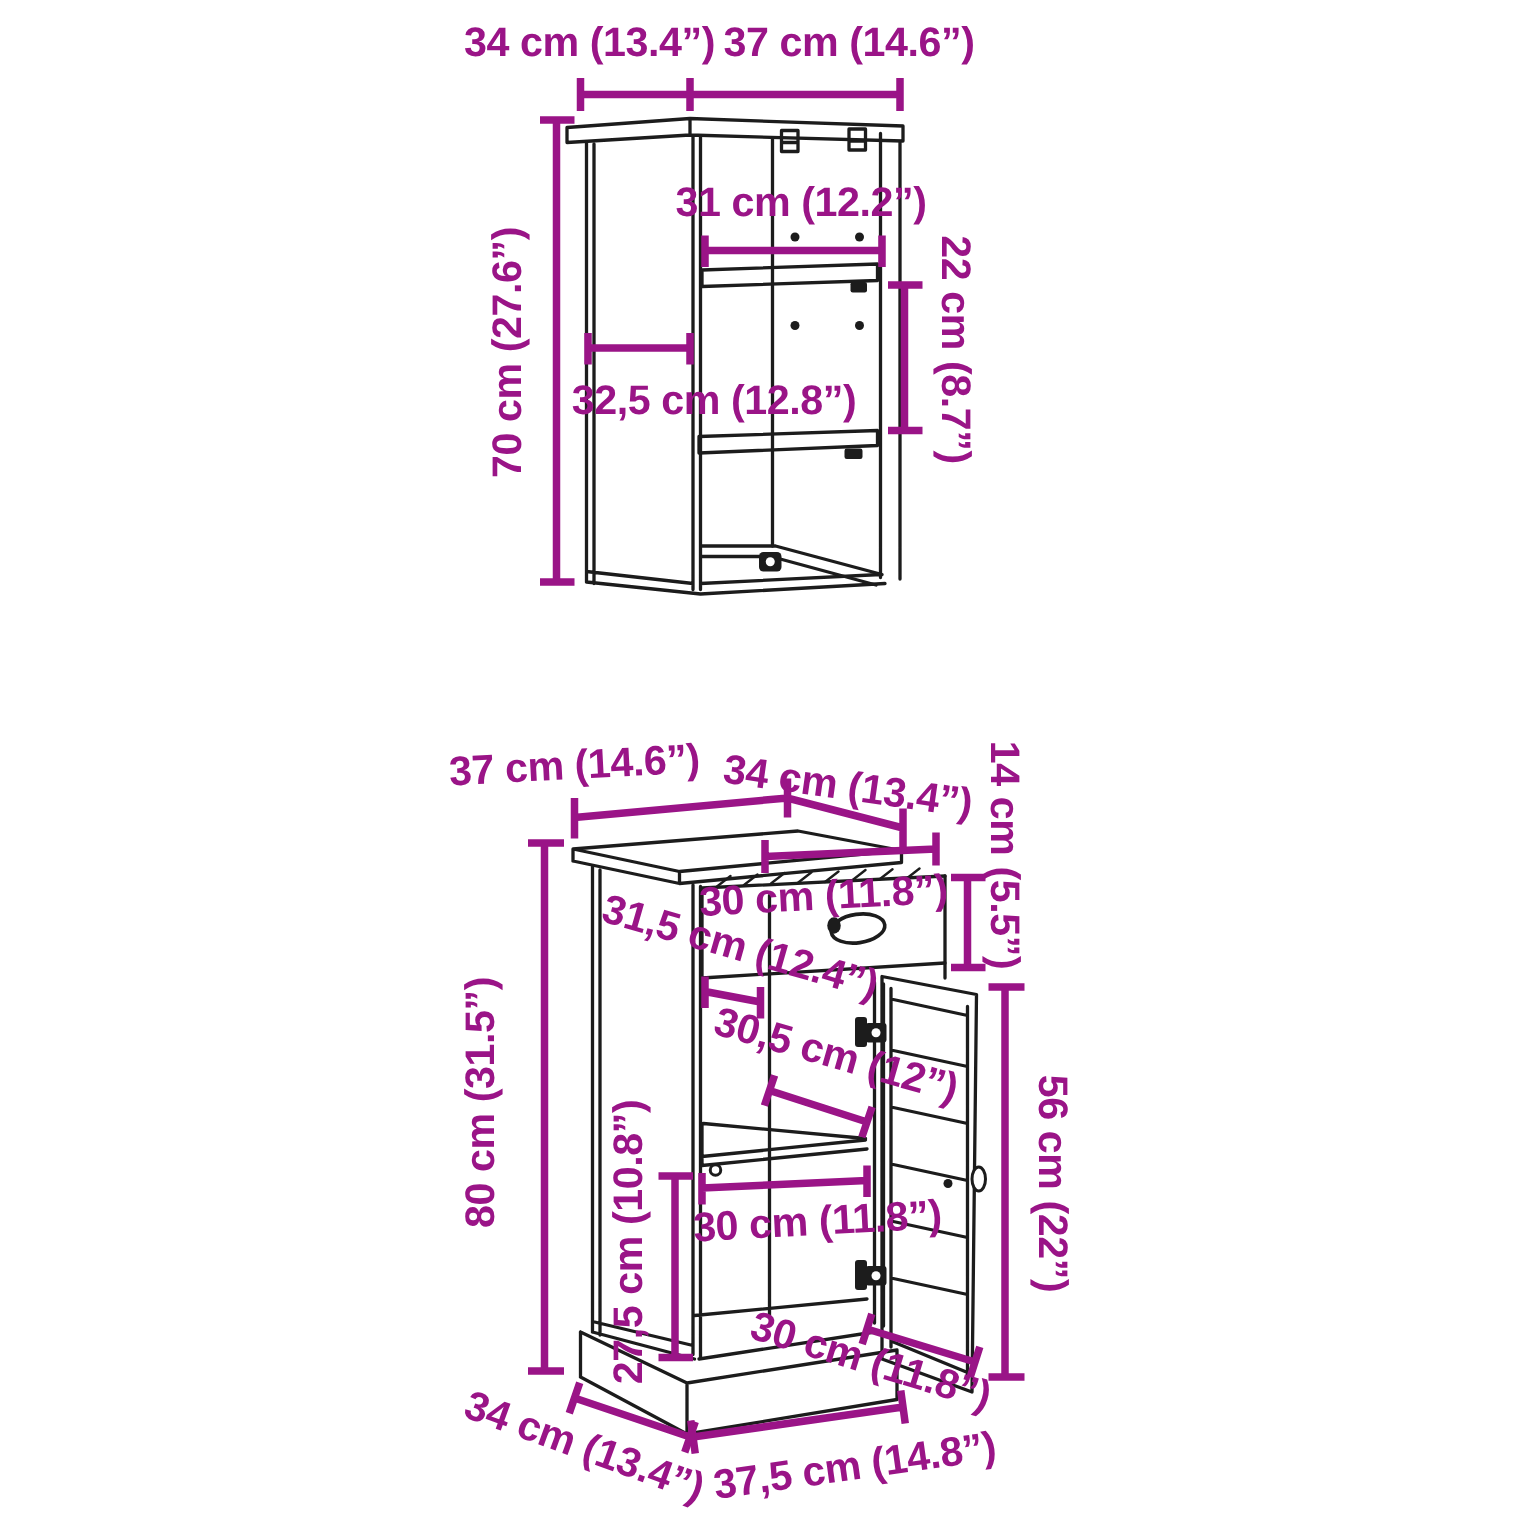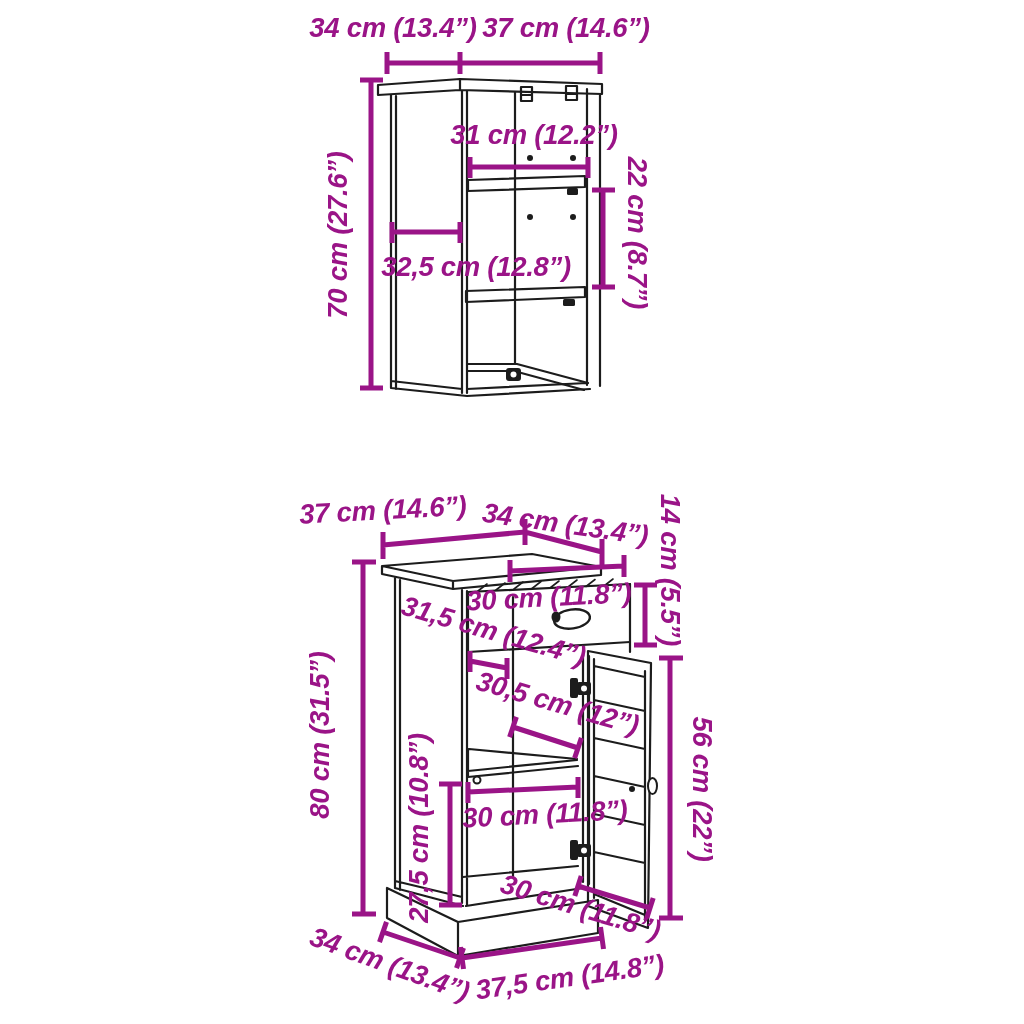--- a/index.html
+++ b/index.html
@@ -3,21 +3,20 @@
 <meta charset="utf-8">
 <title>Cabinet dimension diagram</title>
 <style>
   html, body { margin: 0; padding: 0; background: #ffffff; }
   .canvas {
     position: relative;
     width: 1024px;
     height: 1024px;
     background: #ffffff;
     overflow: hidden;
-    font-style: italic;
   }
   svg { display: block; }
   .dim-label {
     font-family: "Liberation Sans", sans-serif;
     font-weight: 700;
     font-size: 27.5px;
     letter-spacing: -0.3px;
   }
 </style>
 </head>

